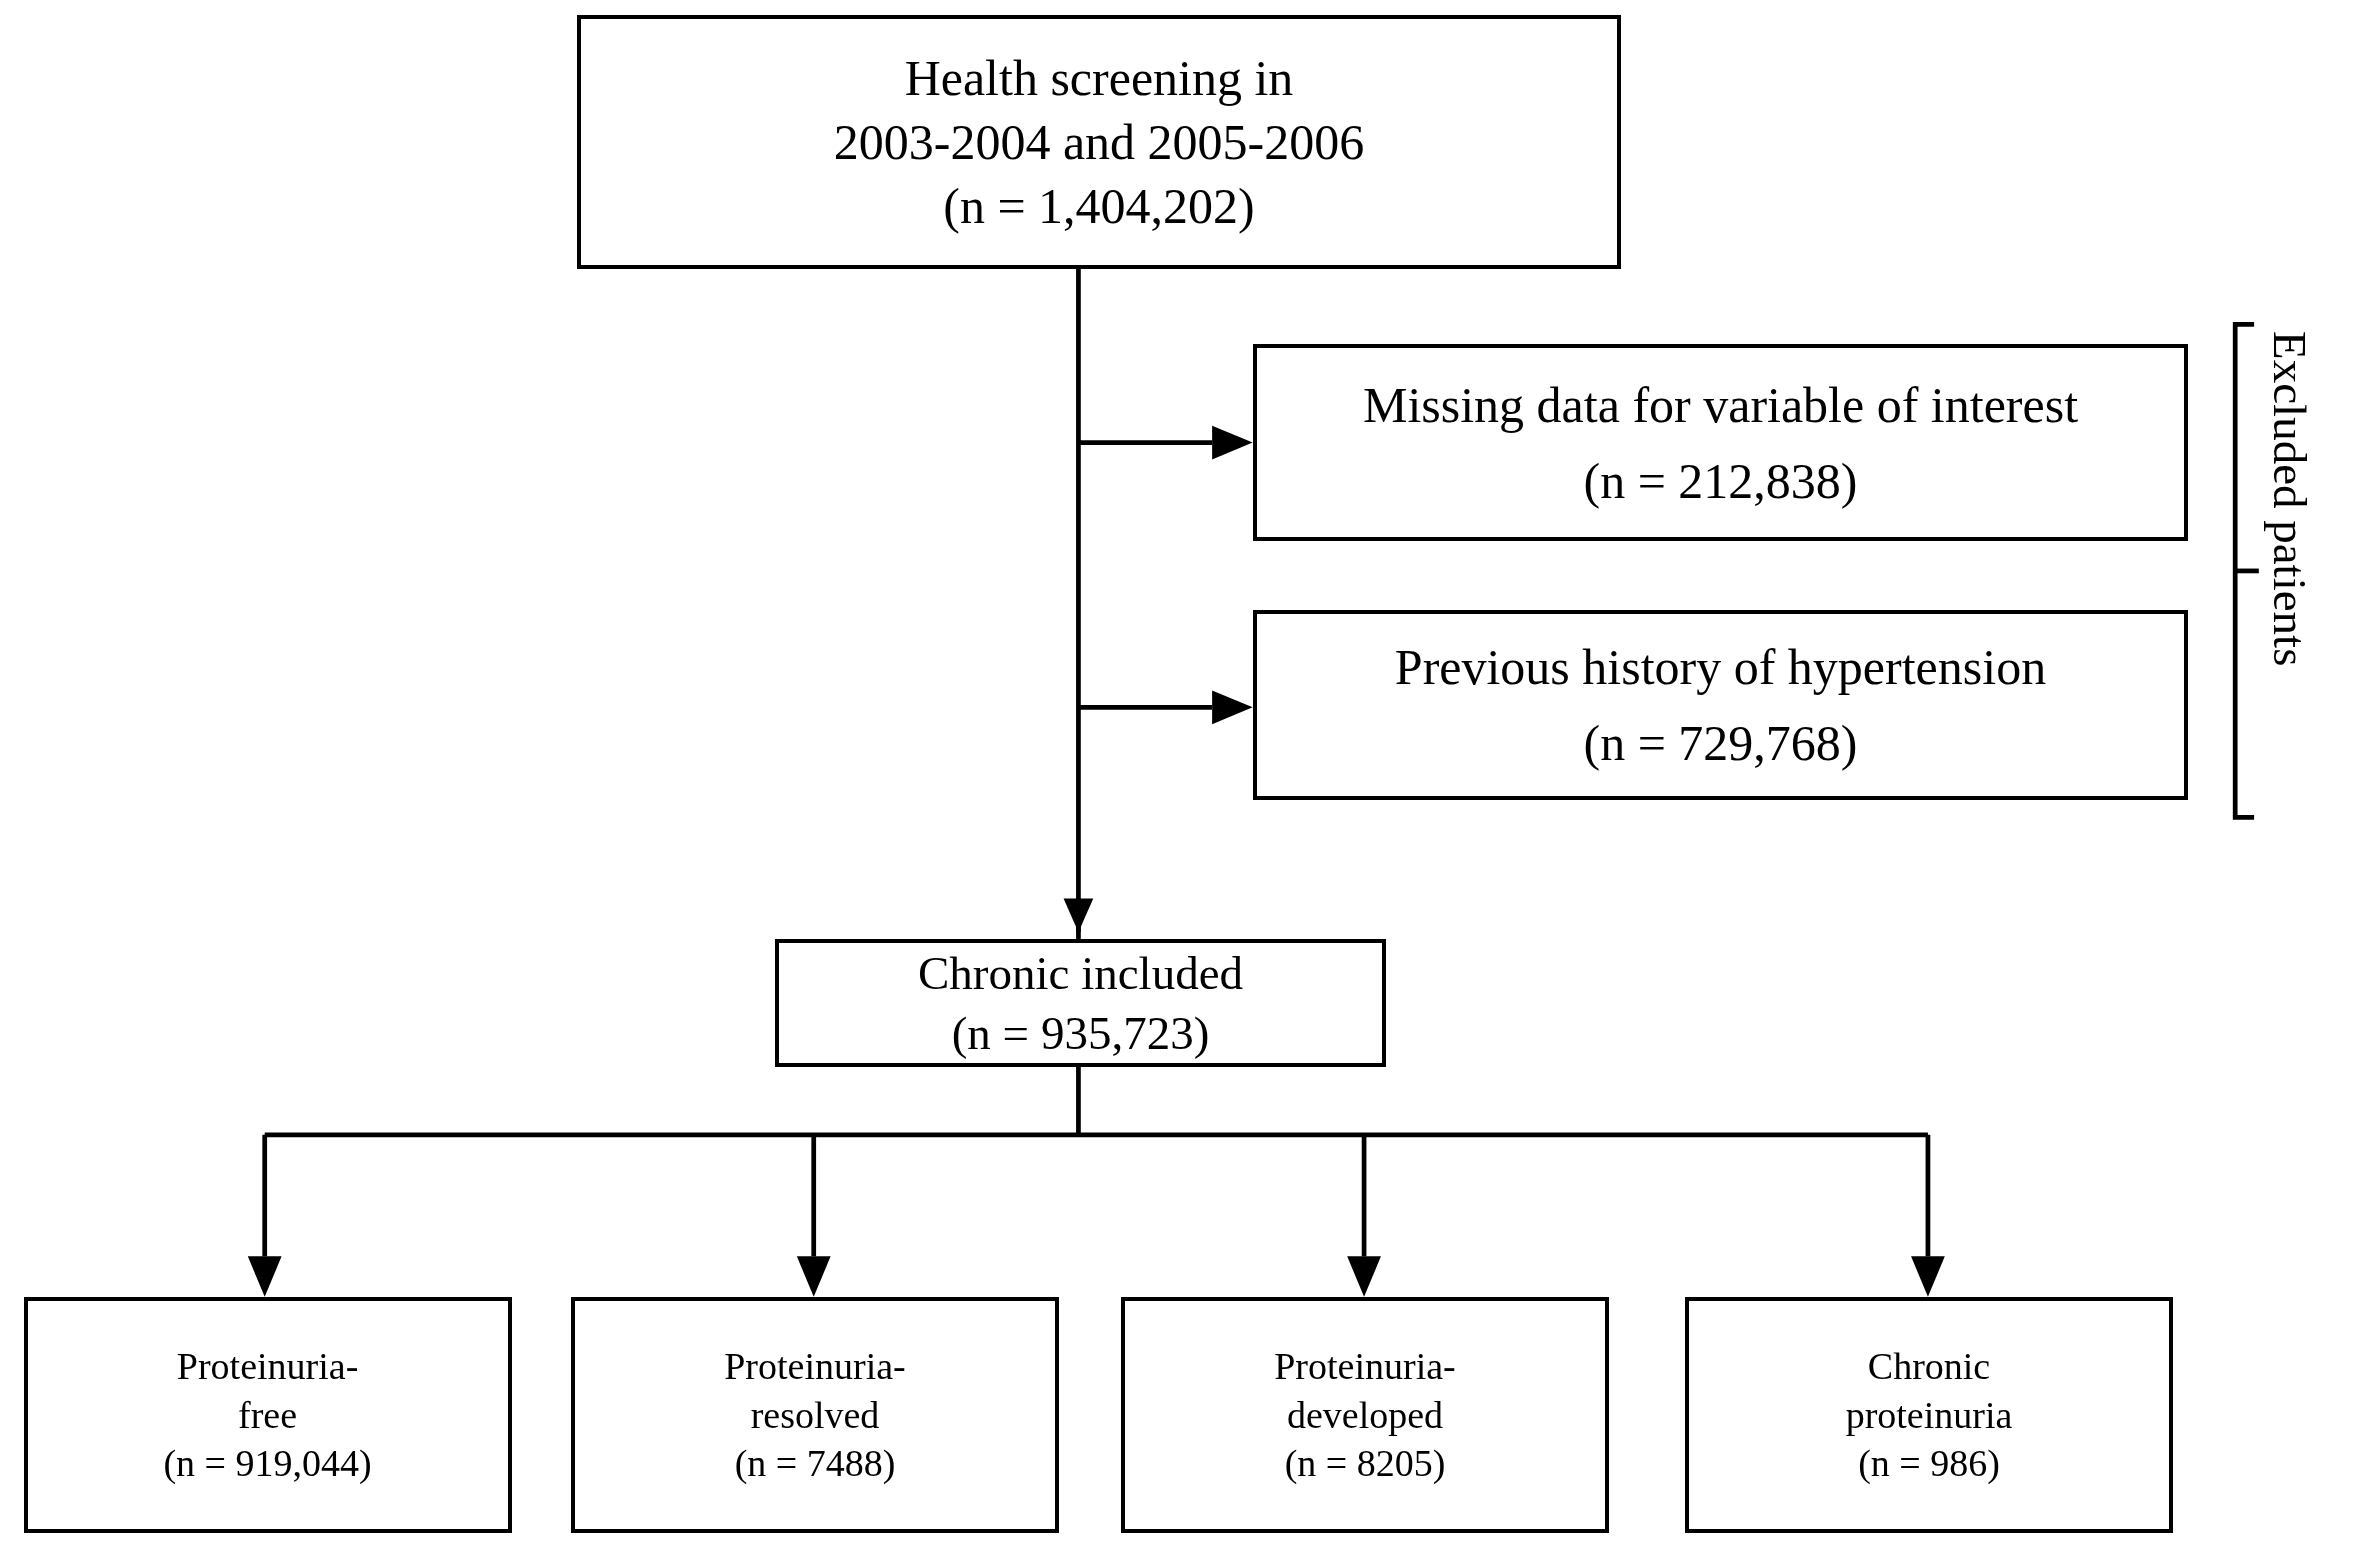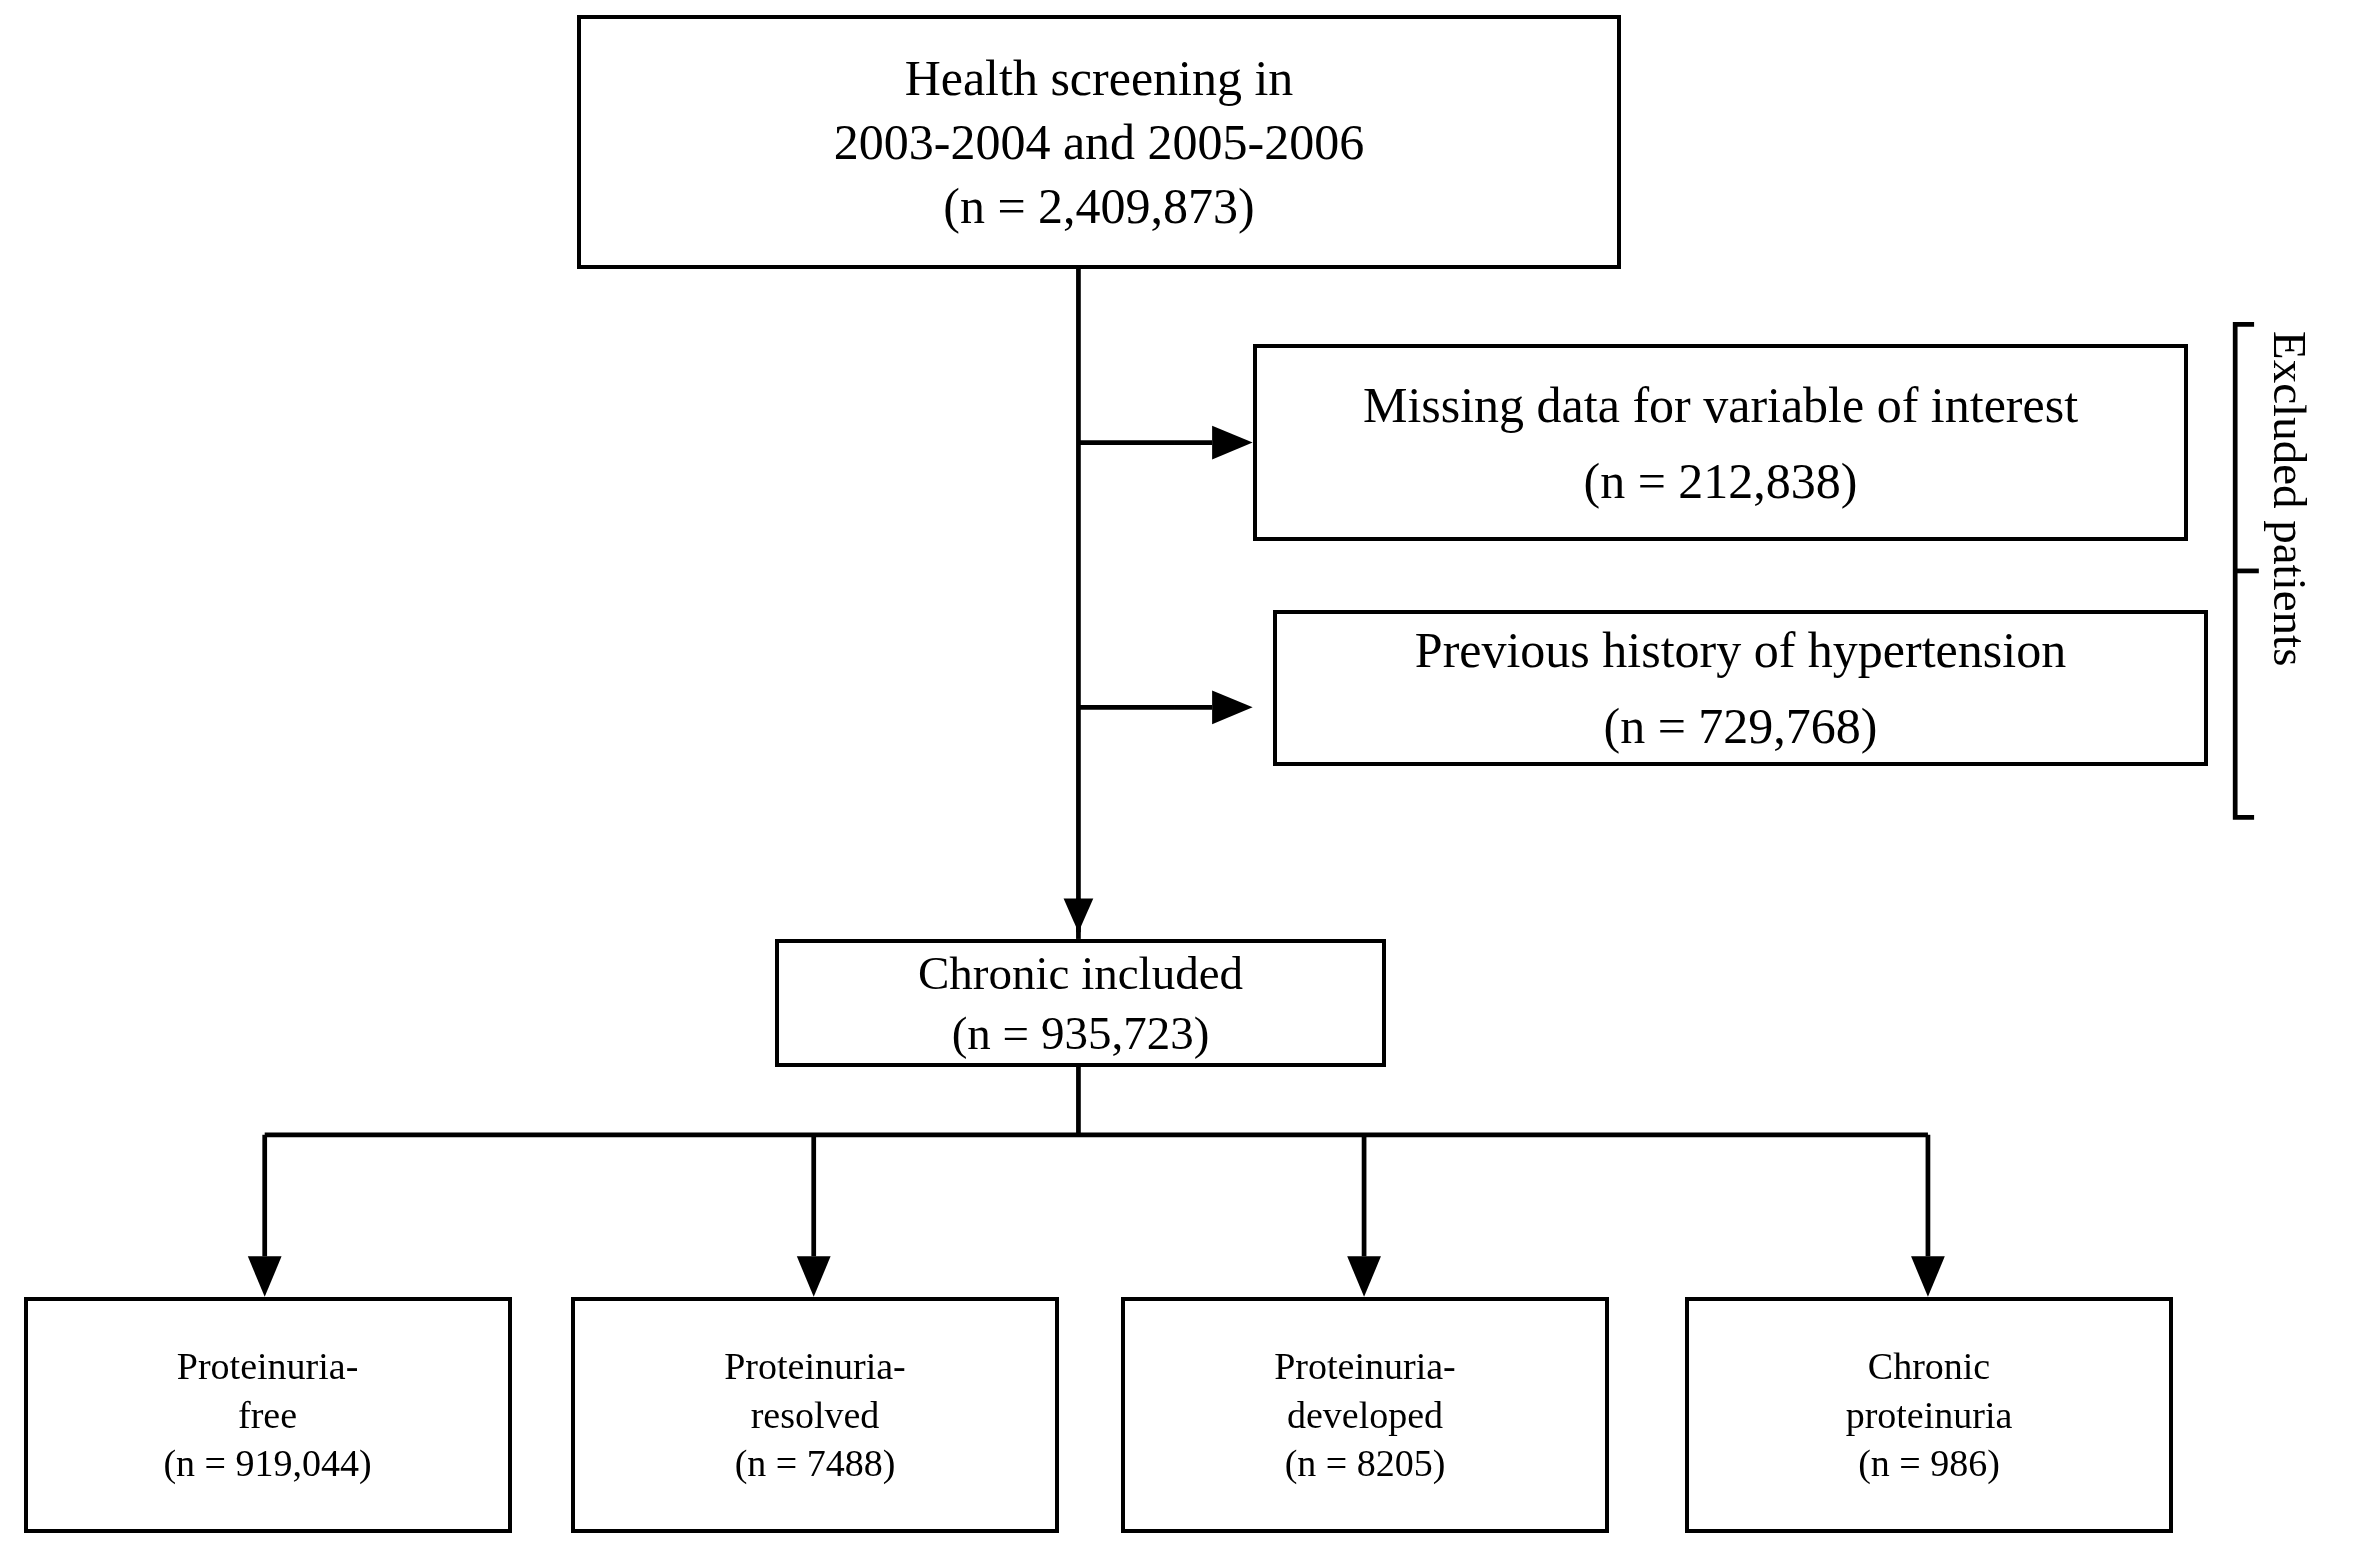--- a/index.html
+++ b/index.html
@@ -93,29 +93,29 @@
     <line x1="2020" y1="1680" x2="2020" y2="1860" stroke="#000000" stroke-width="7"></line>
     <path d="M1995,1860 L2045,1860 L2020,1920 z" fill="#000000"></path>
 
     <line x1="2855" y1="1680" x2="2855" y2="1860" stroke="#000000" stroke-width="7"></line>
     <path d="M2830,1860 L2880,1860 L2855,1920 z" fill="#000000"></path>
   </svg>
 
   <div class="box f-top" style="left:561px; top:15px; width:1044px; height:254px;margin-left:16px;">
     <span class="line">Health screening in</span>
     <span class="line">2003-2004 and 2005-2006</span>
-    <span class="line">(n = 2,409,873)</span>
+    <span class="line">(n = 1,404,202)</span>
   </div>
 
   <div class="box f-excl" style="left:1253px; top:344px; width:935px; height:197px;">
     <span class="line">Missing data for variable of interest</span>
     <span class="line">(n = 212,838)</span>
   </div>
 
-  <div class="box f-excl" style="left:1253px; top:610px; width:935px; height:156px;margin-left:20px;">
+  <div class="box f-excl" style="left:1253px; top:610px; width:935px; height:190px;">
     <span class="line">Previous history of hypertension</span>
     <span class="line">(n = 729,768)</span>
   </div>
 
   <div class="vlabel" style="left:2317px; top:331px; transform: rotate(90deg);">
     <span>Excluded patients</span>
   </div>
 
   <div class="box f-incl" style="left:775px; top:939px; width:611px; height:128px;">
     <span class="line">Chronic included</span>

